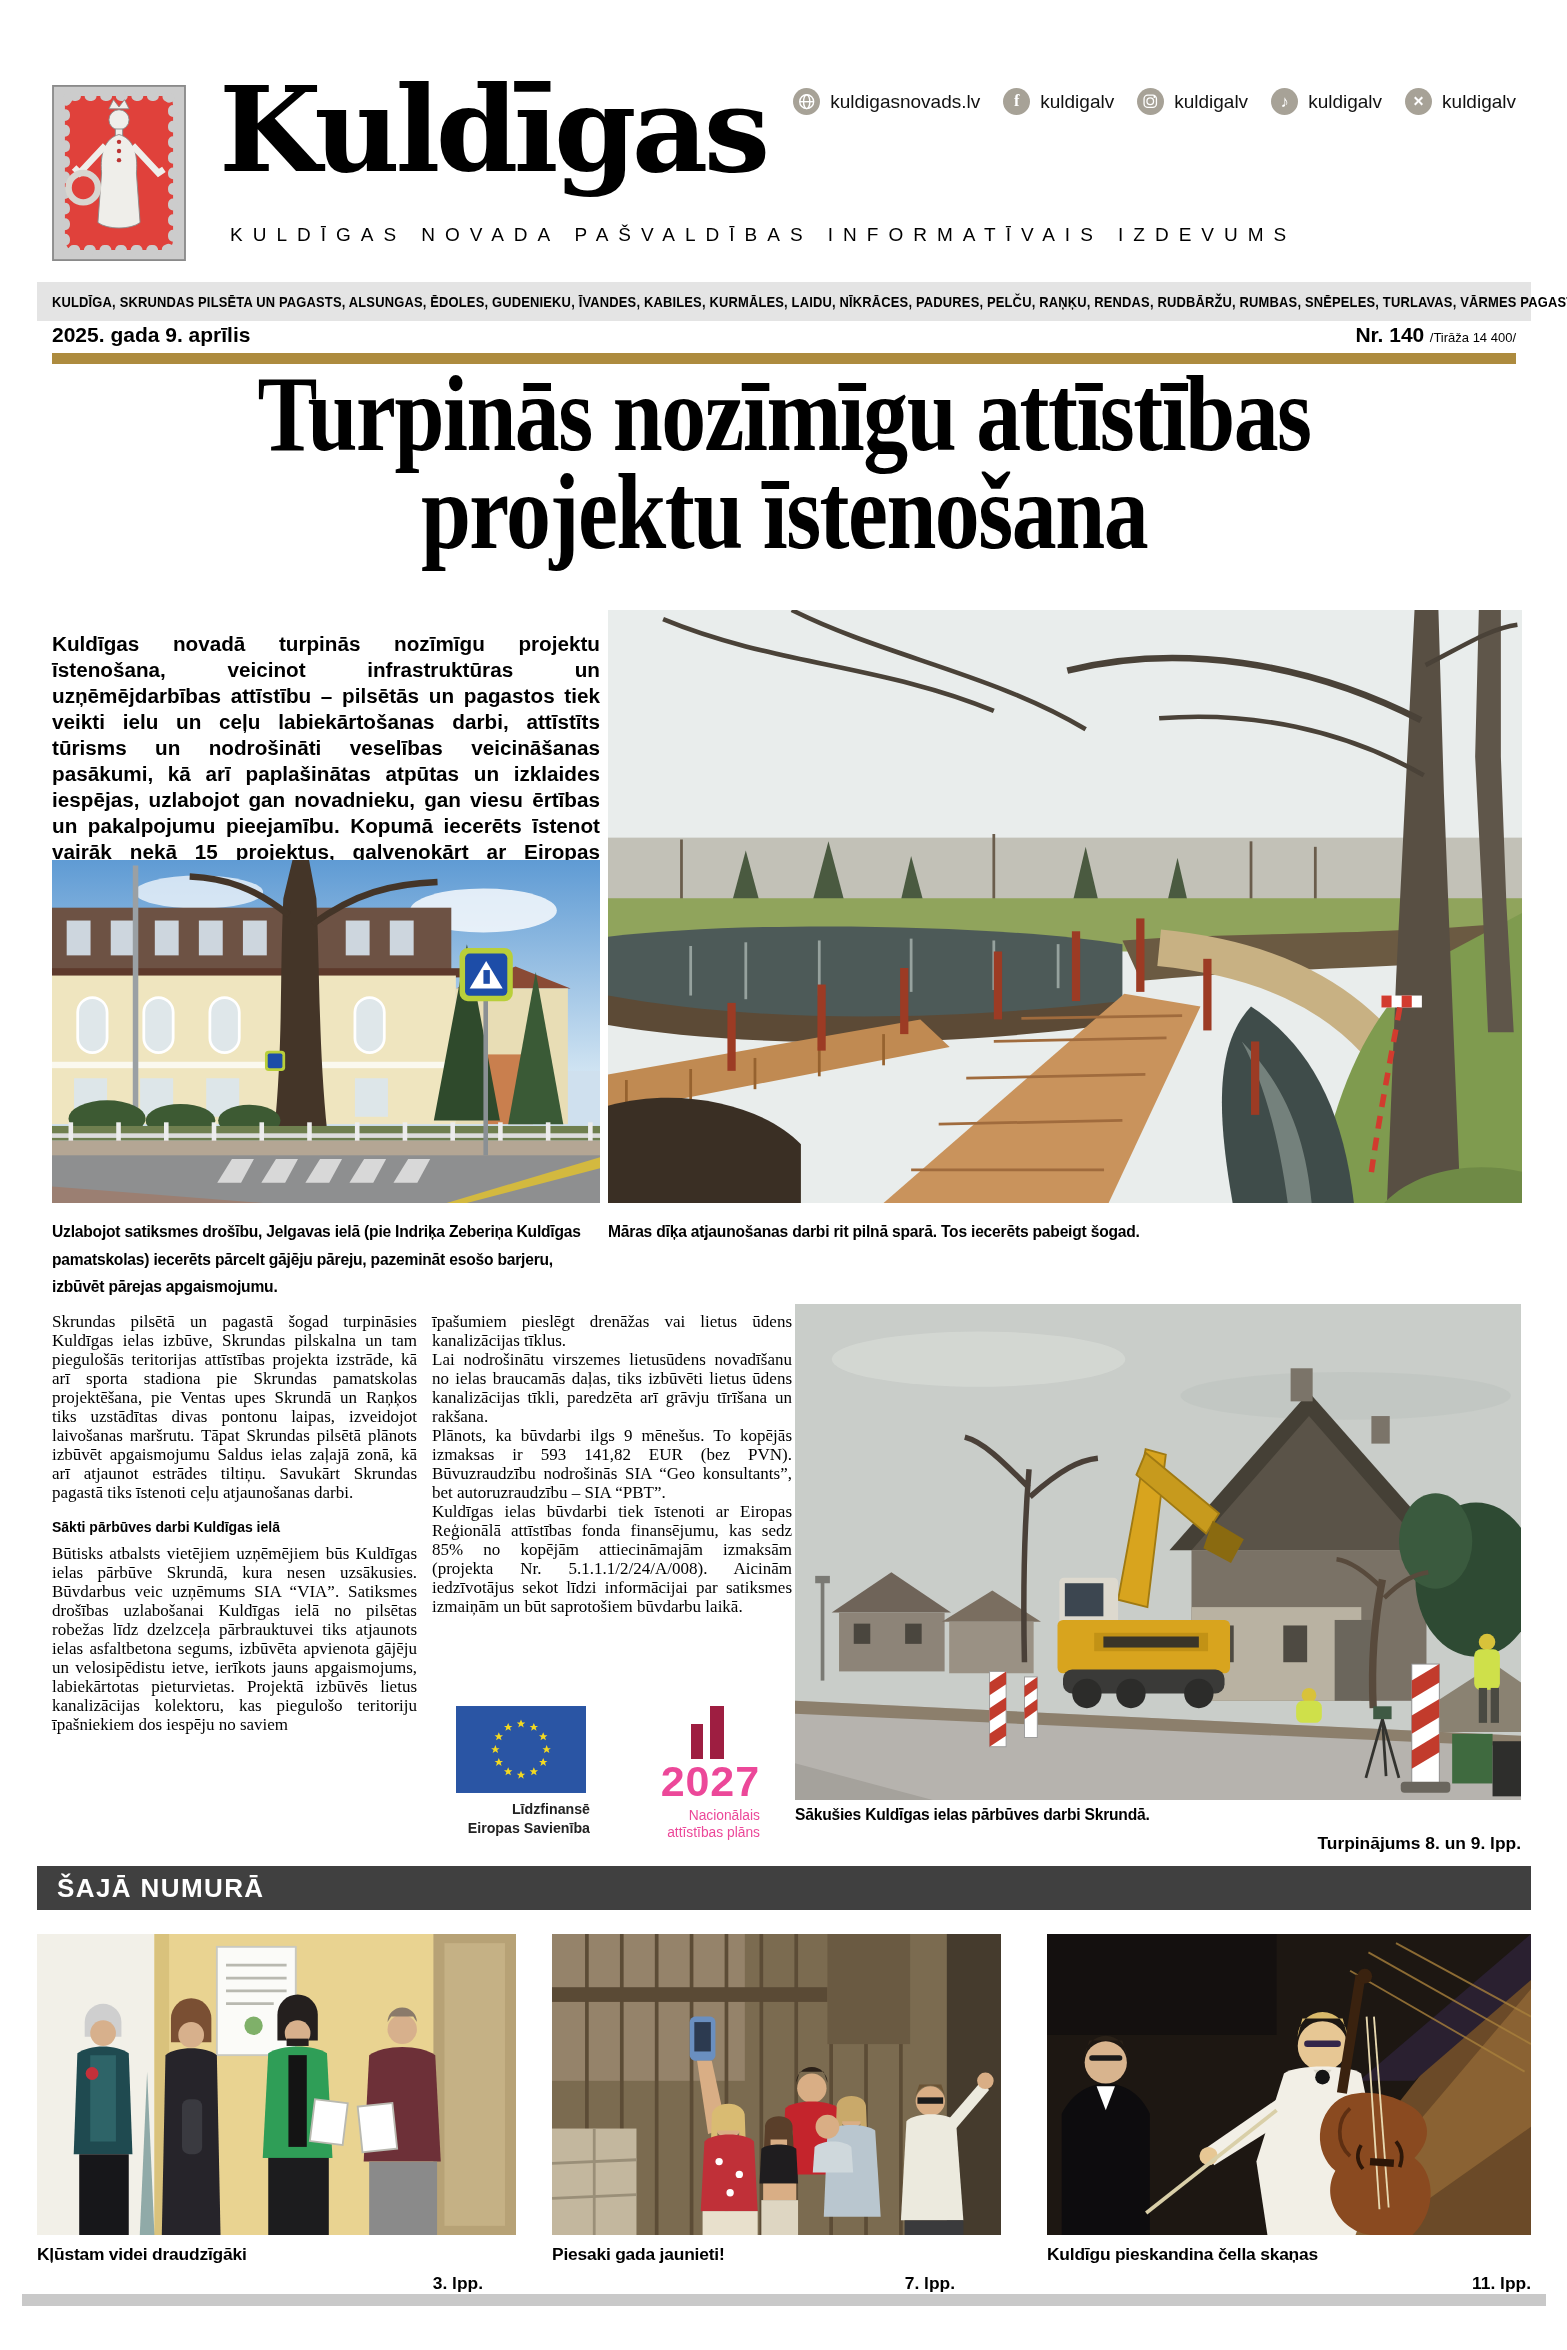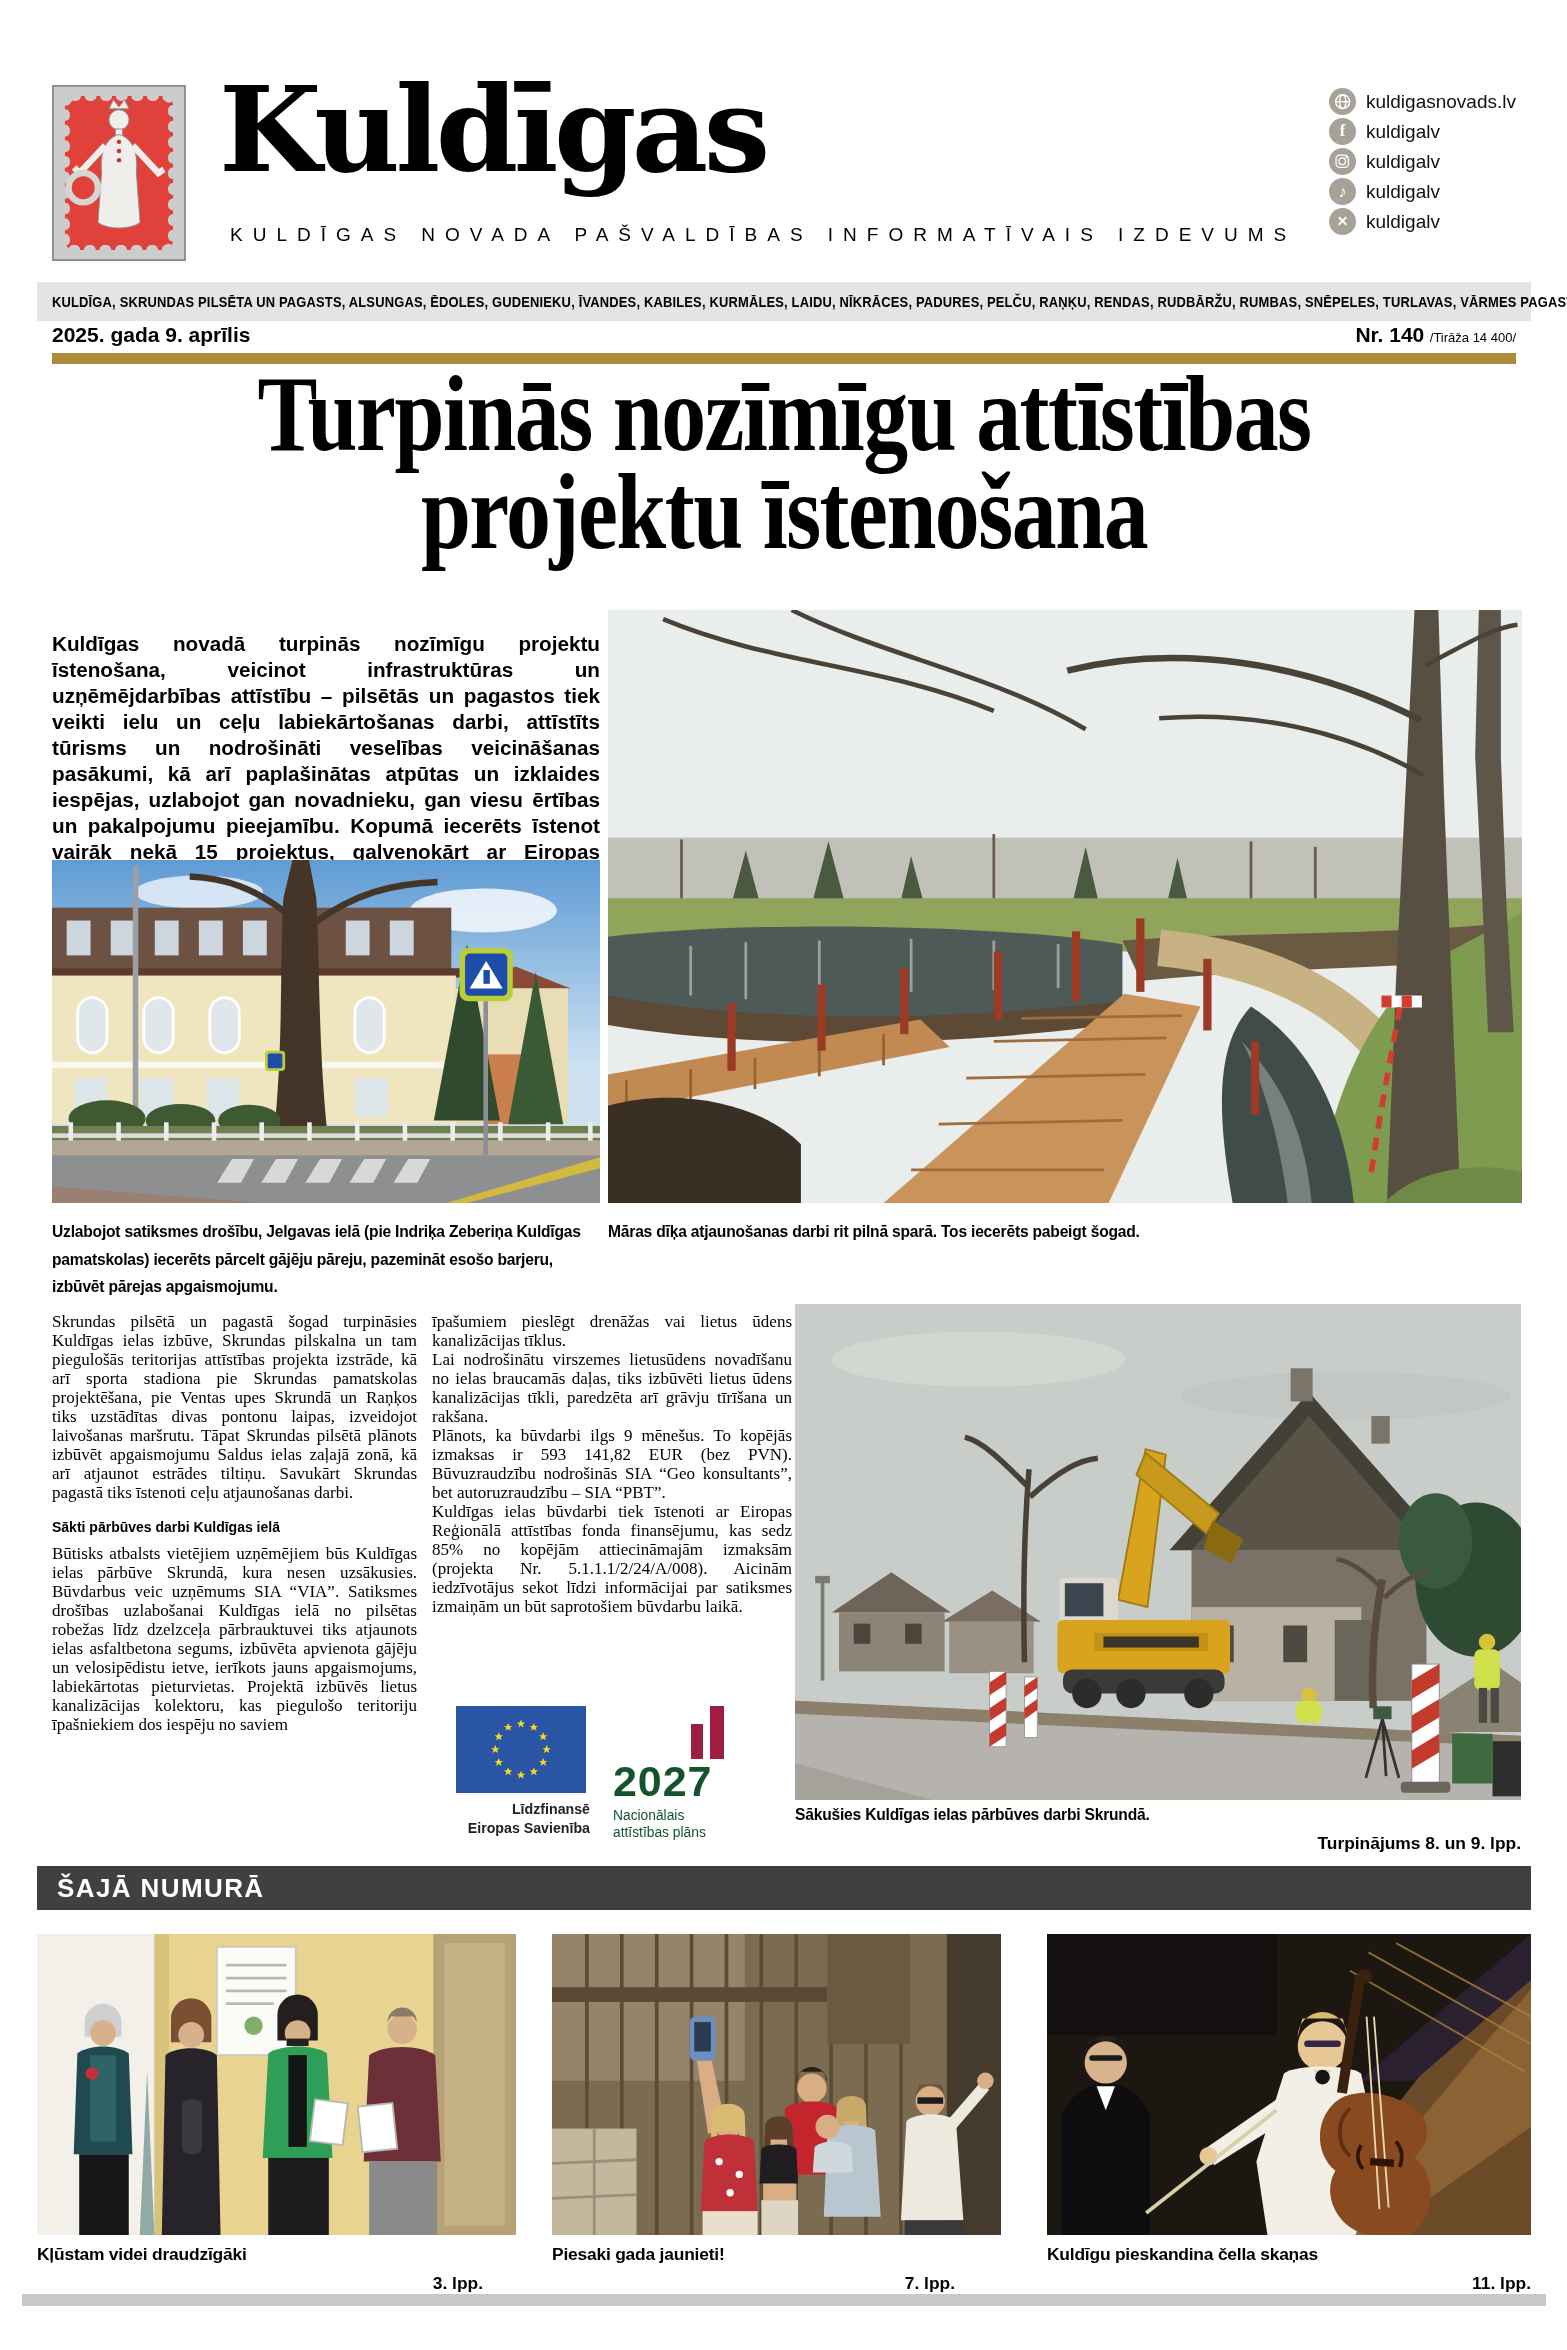--- a/index.html
+++ b/index.html
@@ -7,21 +7,21 @@
         font-family:"Liberation Sans",sans-serif;color:#000;overflow:hidden;}
   .abs{position:absolute;}
 
   
   .mast-title{display:flex;align-items:baseline;white-space:nowrap;}
   .blackletter{font-family:"DejaVu Serif",serif;font-weight:900;font-size:118px;
                letter-spacing:-4.6px;line-height:1;}
   .mast-sans{font-family:"Liberation Sans",sans-serif;font-weight:400;font-size:81px;
              margin-left:16.5px;letter-spacing:-1.8px;line-height:1;}
   .mast-subtitle{font-size:19px;font-weight:400;letter-spacing:10px;white-space:nowrap;}
-  .social{display:flex;flex-direction:column;gap:3px;}
+  .social{display:flex;flex-direction:row;gap:23px;}
   .social-row{display:flex;align-items:center;gap:10px;}
   .sicon{width:27px;height:27px;border-radius:50%;background:#a7a297;color:#fff;
          display:flex;align-items:center;justify-content:center;flex:0 0 auto;
          font-weight:bold;font-size:16.5px;line-height:1;}
   .slabel{font-size:19px;color:#111;}
 
   
   .regions{background:#e4e4e4;display:flex;align-items:center;padding-left:14.7px;}
   .regions span{display:inline-block;font-weight:bold;font-size:14.7px;white-space:nowrap;
                 transform:scaleX(.88);transform-origin:left center;letter-spacing:0.2px;}
@@ -43,21 +43,21 @@
   .bodycol{font-family:"Liberation Serif",serif;font-size:17px;line-height:19px;
            text-align:justify;}
   .bodycol p{margin:0;}
   .subhead{font-family:"Liberation Sans",sans-serif;font-weight:bold;font-size:14px;
            line-height:23px;margin:13.8px 0 5.5px;text-align:left;}
   .contin{font-weight:bold;font-size:17.4px;text-align:right;margin-top:7.3px;}
 
   
   .eu-block{width:138px;text-align:right;}
   .eu-cap{font-weight:bold;font-size:14.2px;line-height:19px;margin-top:7.3px;color:#222;}
-  .nap-block{width:147px;text-align:left;color:#14532d;}
+  .nap-block{width:147px;text-align:right;color:#ec4899;}
   .nap-bars{display:flex;align-items:flex-end;justify-content:center;gap:6.4px;
             height:55px;margin-left:42px;}
   .nap-bar1{width:12px;height:35px;background:#9e1e41;}
   .nap-bar2{width:13.8px;height:53px;background:#9e1e41;}
   .nap-year{font-weight:bold;font-size:43px;line-height:44px;letter-spacing:0.9px;}
   .nap-cap{font-weight:normal;font-size:13.8px;line-height:17.4px;margin-top:3.7px;}
 
   
   .issuebar{background:#404040;display:flex;align-items:center;padding-left:20px;}
   .issuebar span{color:#fff;font-weight:bold;font-size:26px;letter-spacing:1.4px;}

